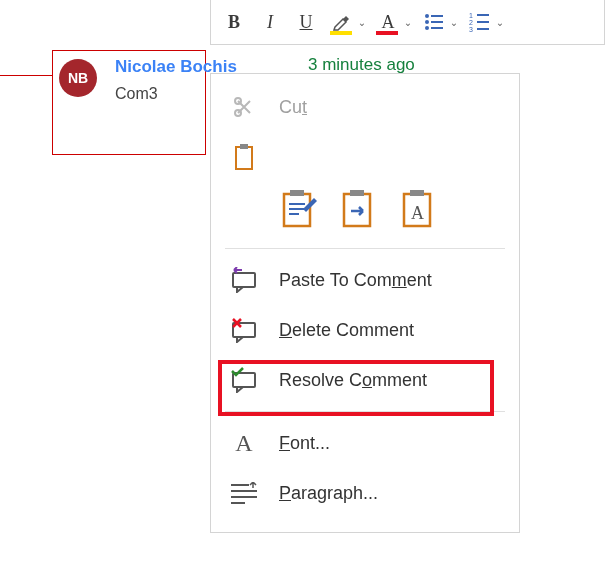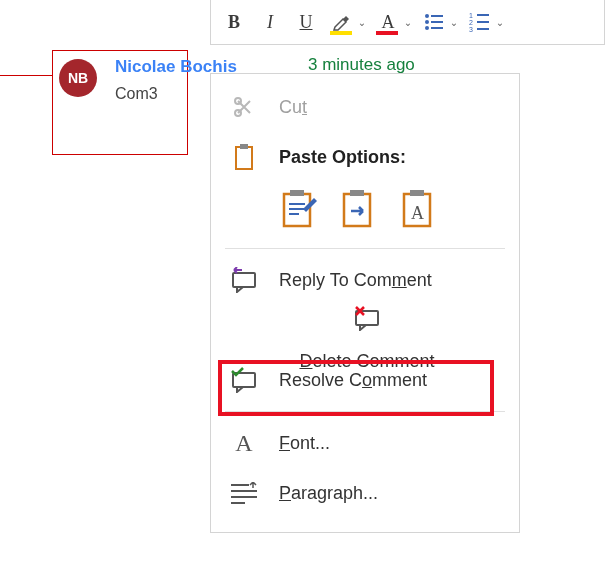--- a/index.html
+++ b/index.html
@@ -58,21 +58,21 @@
       top: 75px;
       left: 0;
       width: 52px;
       height: 1px;
       background: #c00;
     }
     .comment-card {
       position: absolute;
       top: 50px;
       left: 52px;
-      width: 136px;
+      width: 154px;
       height: 105px;
       background: #fff;
       border: 1px solid #c00;
     }
     .avatar {
       position:absolute;
       top:8px; left:6px;
       width:38px; height:38px;
       border-radius:50%;
       background:#a4262c;
@@ -222,21 +222,20 @@
   </div>
 
 
   <div class="menu-item">
     <span class="menu-icon">
       <svg width="26" height="28" viewBox="0 0 26 28">
           <rect x="5" y="4" width="16" height="22" fill="none" stroke="#d27a1a" stroke-width="2"></rect>
           <rect x="9" y="1" width="8" height="5" fill="#888"></rect>
         </svg>
     </span>
-    <span class="menu-label menu-section-title">Paste Options:</span>
   </div>
 
   <div class="paste-row">
     <div class="paste-opt">
       <svg width="36" height="40" viewBox="0 0 36 40">
           <rect x="3" y="5" width="26" height="32" fill="none" stroke="#d27a1a" stroke-width="2.5"></rect>
           <rect x="9" y="1" width="14" height="6" fill="#888"></rect>
           <rect x="8" y="14" width="16" height="2" fill="#3a66b5"></rect>
           <rect x="8" y="19" width="16" height="2" fill="#3a66b5"></rect>
           <rect x="8" y="24" width="10" height="2" fill="#3a66b5"></rect>
@@ -262,24 +261,24 @@
   <div class="menu-sep"></div>
 
   <div class="menu-item">
     <span class="menu-icon">
       <svg width="28" height="26" viewBox="0 0 28 26">
           <rect x="3" y="6" width="22" height="14" rx="1" fill="none" stroke="#555" stroke-width="2"></rect>
           <path d="M7 20 L7 25 L13 20" fill="none" stroke="#555" stroke-width="2"></path>
           <path d="M12 3 L4 3 M4 3 L7 0 M4 3 L7 6" fill="none" stroke="#7c3aad" stroke-width="2"></path>
         </svg>
     </span>
-    <span class="menu-label"><span>Reply To Com</span><span class="ul">m</span><span>ent</span></span>
-  </div>
-
-  <div class="menu-item" style="position:relative;flex-direction:column;">
+    <span class="menu-label"><span>Paste To Com</span><span class="ul">m</span><span>ent</span></span>
+  </div>
+
+  <div class="menu-item" style="position:relative;">
     <span class="menu-icon">
       <svg width="28" height="26" viewBox="0 0 28 26">
           <rect x="3" y="6" width="22" height="14" rx="1" fill="none" stroke="#555" stroke-width="2"></rect>
           <path d="M7 20 L7 25 L13 20" fill="none" stroke="#555" stroke-width="2"></path>
           <path d="M3 2 L11 10 M11 2 L3 10" stroke="#e81123" stroke-width="2.5"></path>
         </svg>
     </span>
     <span class="menu-label"><span class="ul">D</span><span>elete Comment</span></span>
   </div>
 

